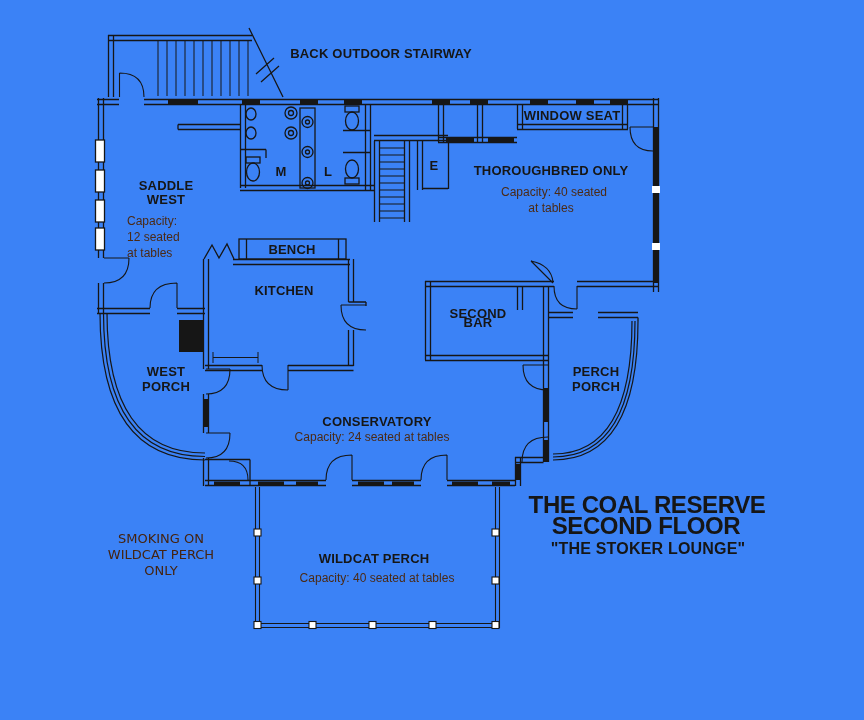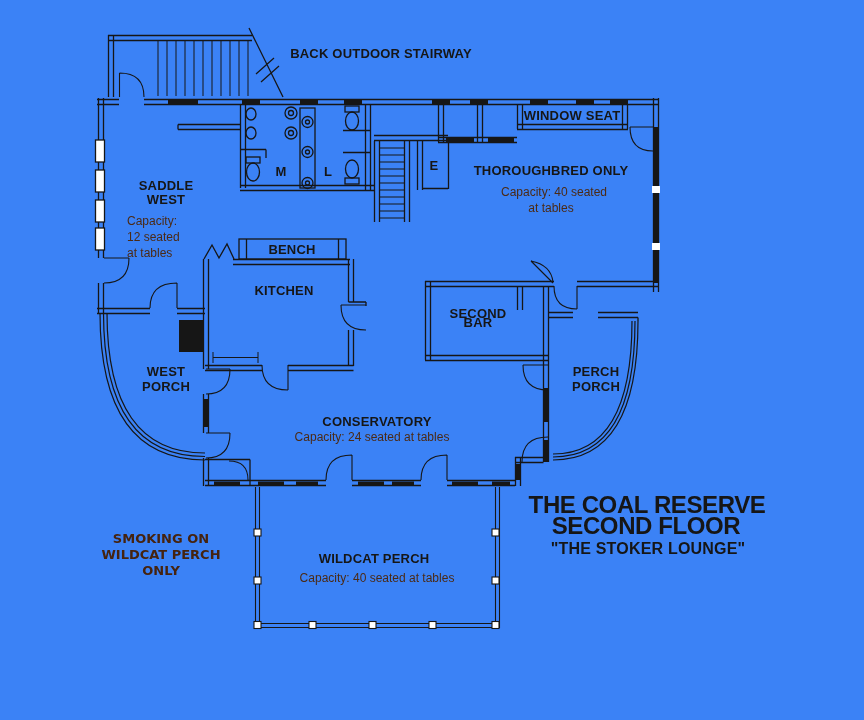--- a/index.html
+++ b/index.html
@@ -8,21 +8,21 @@
   #plan svg{position:absolute;left:0;top:0;}
   .L{position:absolute;white-space:nowrap;transform:translateX(-50%);
      font-family:"Liberation Sans",sans-serif;font-weight:bold;color:#161616;
      font-size:13px;letter-spacing:.2px;line-height:1.1;}
   .s10{font-size:13px;}
   .cap{position:absolute;white-space:nowrap;transform:translateX(-50%);
        font-family:Liberation Sans, sans-serif;font-weight:normal;color:#4b2a15;
        font-size:12px;line-height:1.15;}
   .capL{transform:none;text-align:center;}
   .note{position:absolute;white-space:nowrap;transform:translateX(-50%);
-        font-family:"DejaVu Sans",sans-serif;font-weight:bold;color:#45230f;
+        font-family:"DejaVu Sans",sans-serif;font-weight:normal;color:#45230f;
         font-size:13px;}
   .t1{font-size:24px;letter-spacing:-0.4px;}
   .sub{font-size:16px;letter-spacing:.2px;}
 </style>
 </head>
 <body>
 
 <div id="plan">
 <svg width="864" height="720" viewBox="0 0 864 720">
   <g stroke="#161616" fill="none" stroke-width="1.3">

